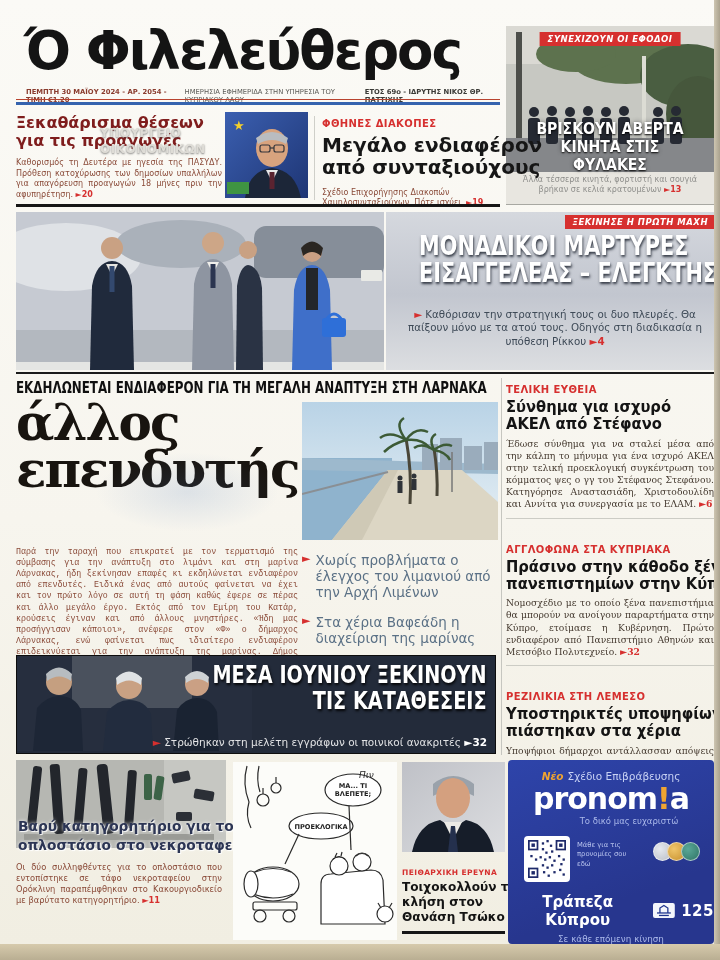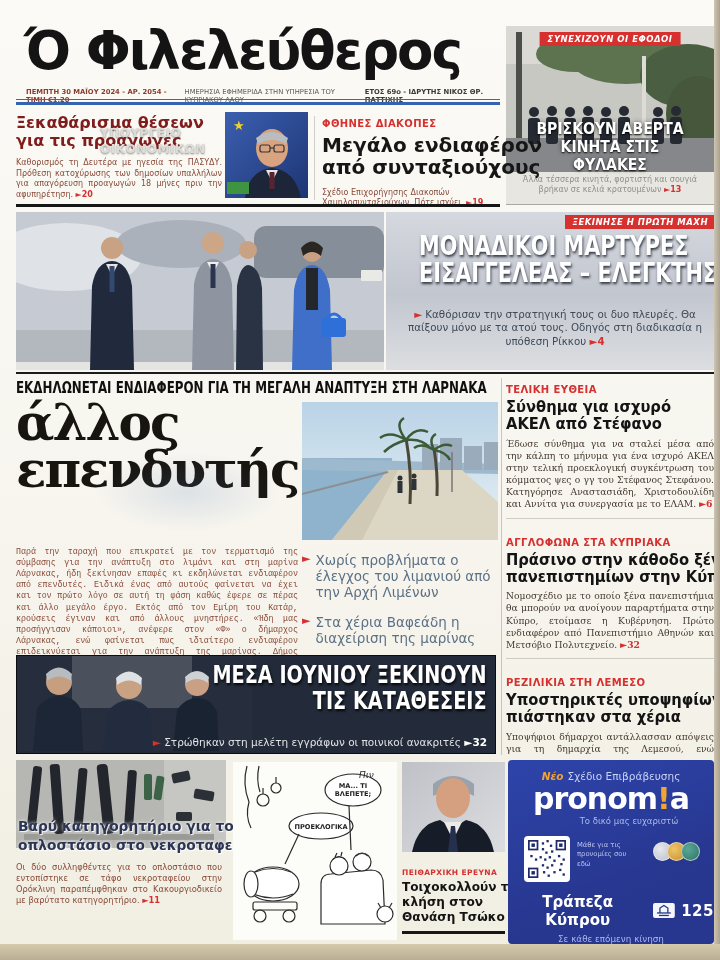--- a/index.html
+++ b/index.html
@@ -71,21 +71,21 @@
   .lead-body{left:16px;top:546px;width:282px;font-size:8.3px;line-height:1.34;color:var(--c-maroon_text,#8a4a38);text-align:justify;font-family:Liberation Mono, monospace;}
   .bullets{left:302px;top:552px;width:196px;}
   .bullet{display:flex;gap:5px;margin-bottom:13px;}
   .bullet .arr{font-size:11px;line-height:1.25;}
   .bullet-text{font-size:13.5px;line-height:1.2;color:var(--c-steel_text,#5b7186);font-weight:500;}
 
   
   .rcol{left:506px;top:375px;width:208px;height:381px;overflow:hidden;}
   .vdiv2{left:501px;top:378px;width:1px;height:377px;background:#c6c6c0;}
   .rc-art{padding:3px 0 7px;}
-  .rc-art + .rc-art{border-top:1px solid #ccccc5;padding-top:12px;}
+  .rc-art + .rc-art{border-top:1px solid #ccccc5;padding-top:19px;}
   .rc-head{font-size:15.5px;font-weight:700;color:#141414;line-height:1.12;margin-top:2px;}
   .rc-head .ln{display:block;white-space:nowrap;transform:scaleX(.95);transform-origin:left;}
   .rc-body{font-family:"DejaVu Serif","Liberation Serif",serif;font-size:9.2px;line-height:1.32;color:#453a30;margin-top:4px;text-align:justify;}
 
   
   .depo{left:16px;top:655px;width:478px;height:97px;background:#232b3a;border:1px solid #0d0d0d;}
   .depo-photo{left:0;top:0;width:235px;height:95px;}
   .depo-head{right:8px;top:7px;text-align:right;color:#fff;font-weight:800;font-size:24px;line-height:1.07;
     text-shadow:1px 2px 3px rgba(0,0,0,.9);}
   .depo-head .ln{display:block;white-space:nowrap;transform:scaleX(.8);transform-origin:right;}

